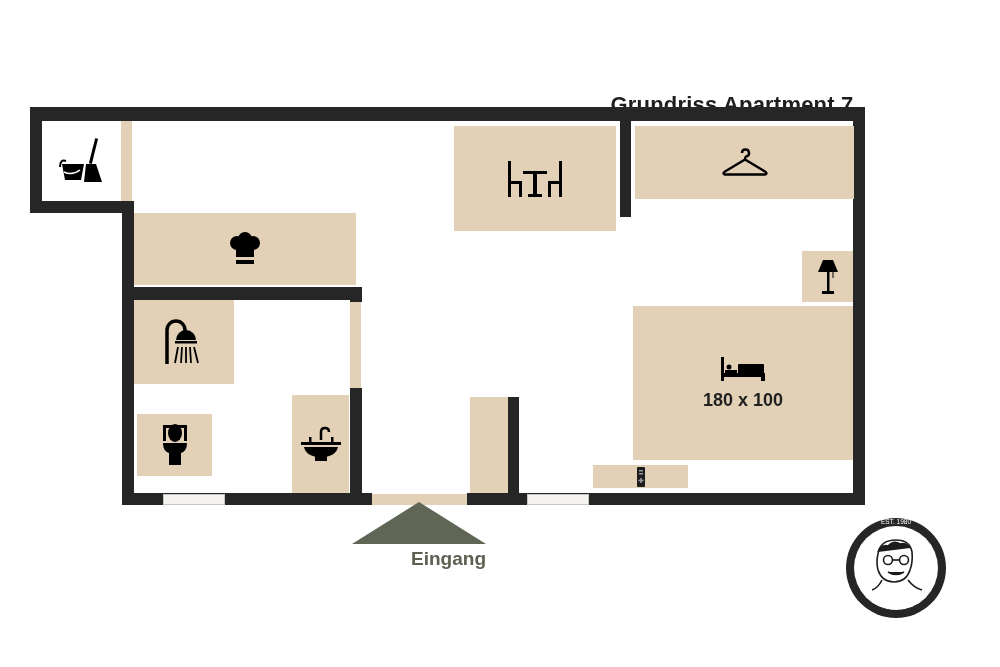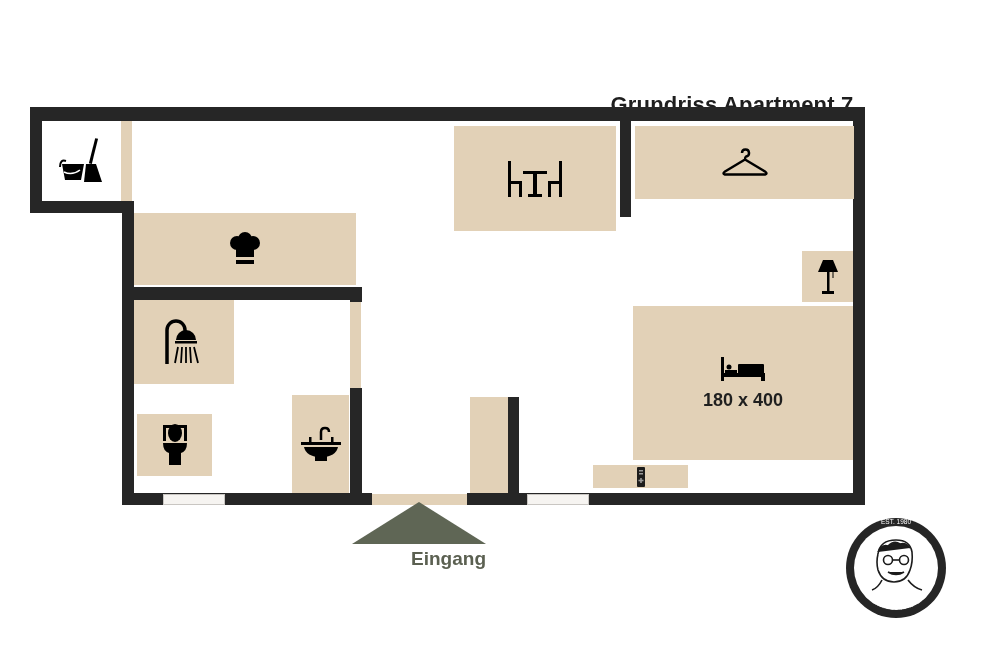--- a/index.html
+++ b/index.html
@@ -128,21 +128,21 @@
   </div>
   <div class="furn" style="left:633px;top:306px;width:220px;height:154px;">
     <svg width="46" height="26" viewBox="0 0 46 26">
       <rect x="1" y="1" width="3" height="24" fill="#000"></rect>
       <rect x="1" y="17" width="44" height="4" fill="#000"></rect>
       <circle cx="9" cy="11" r="2.5" fill="#000"></circle>
       <rect x="5" y="14" width="12" height="3" fill="#000"></rect>
       <rect x="18" y="8" width="26" height="10" rx="1" fill="#000"></rect>
       <rect x="41" y="17" width="4" height="8" fill="#000"></rect>
     </svg>
-    <div class="bed-label">180 x 400</div>
+    <div class="bed-label">180 x 100</div>
   </div>
   <div class="furn" style="left:593px;top:465px;width:95px;height:23px;">
     <svg width="8" height="20" viewBox="0 0 8 20">
       <rect x="0" y="0" width="8" height="20" rx="1" fill="#1c1c1c"></rect>
       <rect x="2" y="3" width="4" height="1.5" fill="#9a9a9a"></rect>
       <rect x="2" y="6" width="4" height="1.5" fill="#9a9a9a"></rect>
       <rect x="3.2" y="11" width="1.6" height="5" fill="#9a9a9a"></rect>
       <rect x="1.5" y="12.7" width="5" height="1.6" fill="#9a9a9a"></rect>
     </svg>
   </div>

